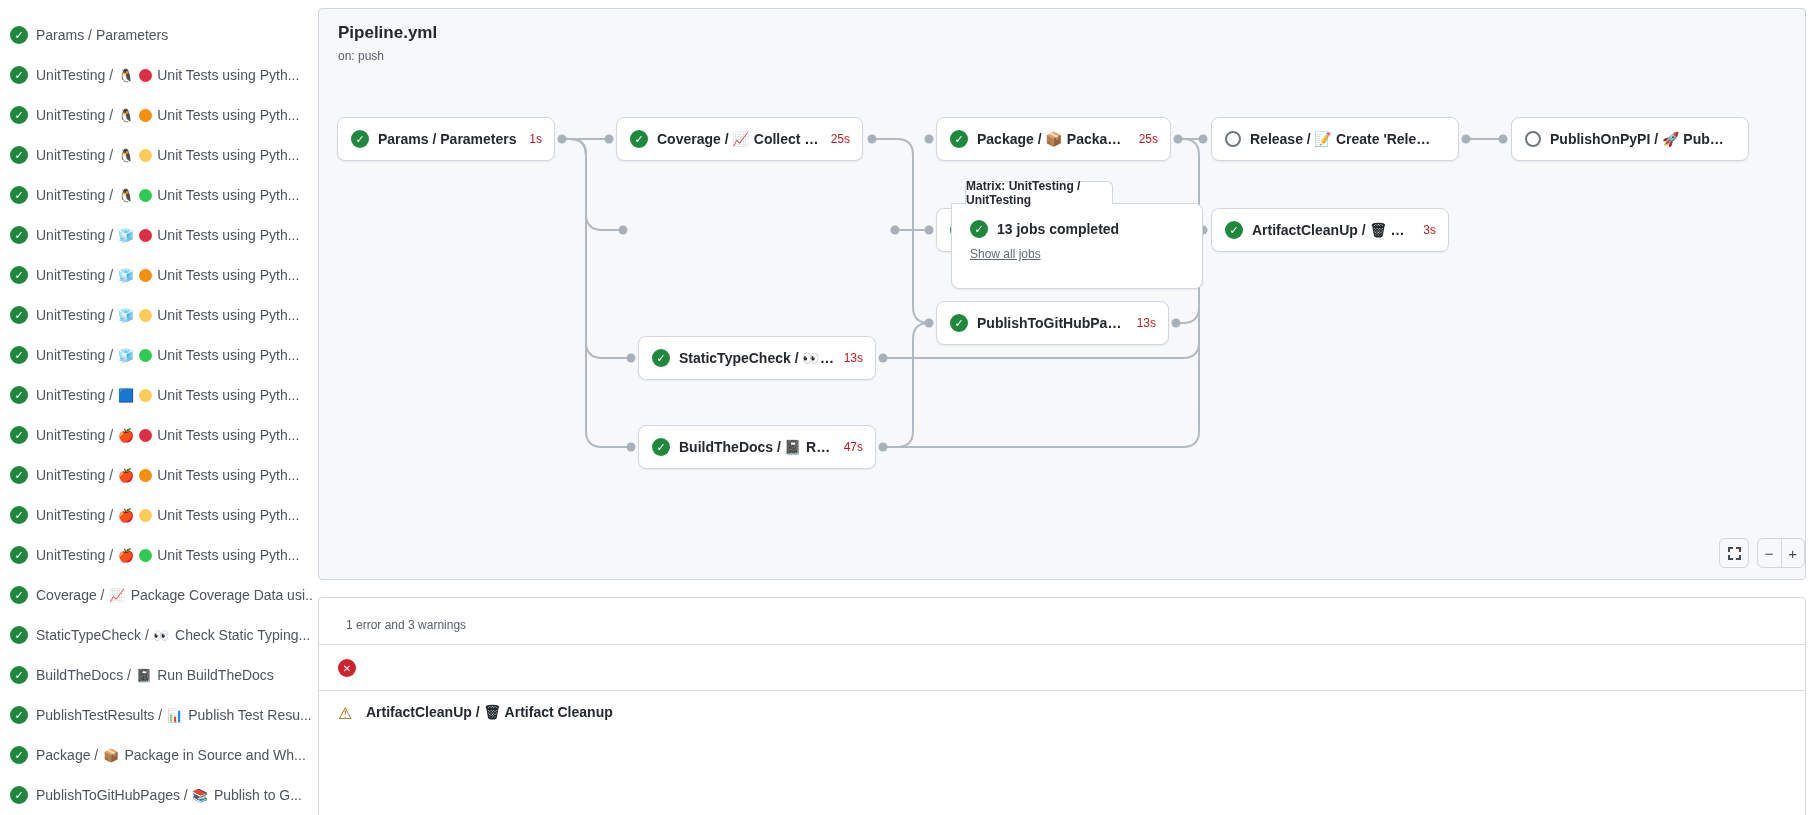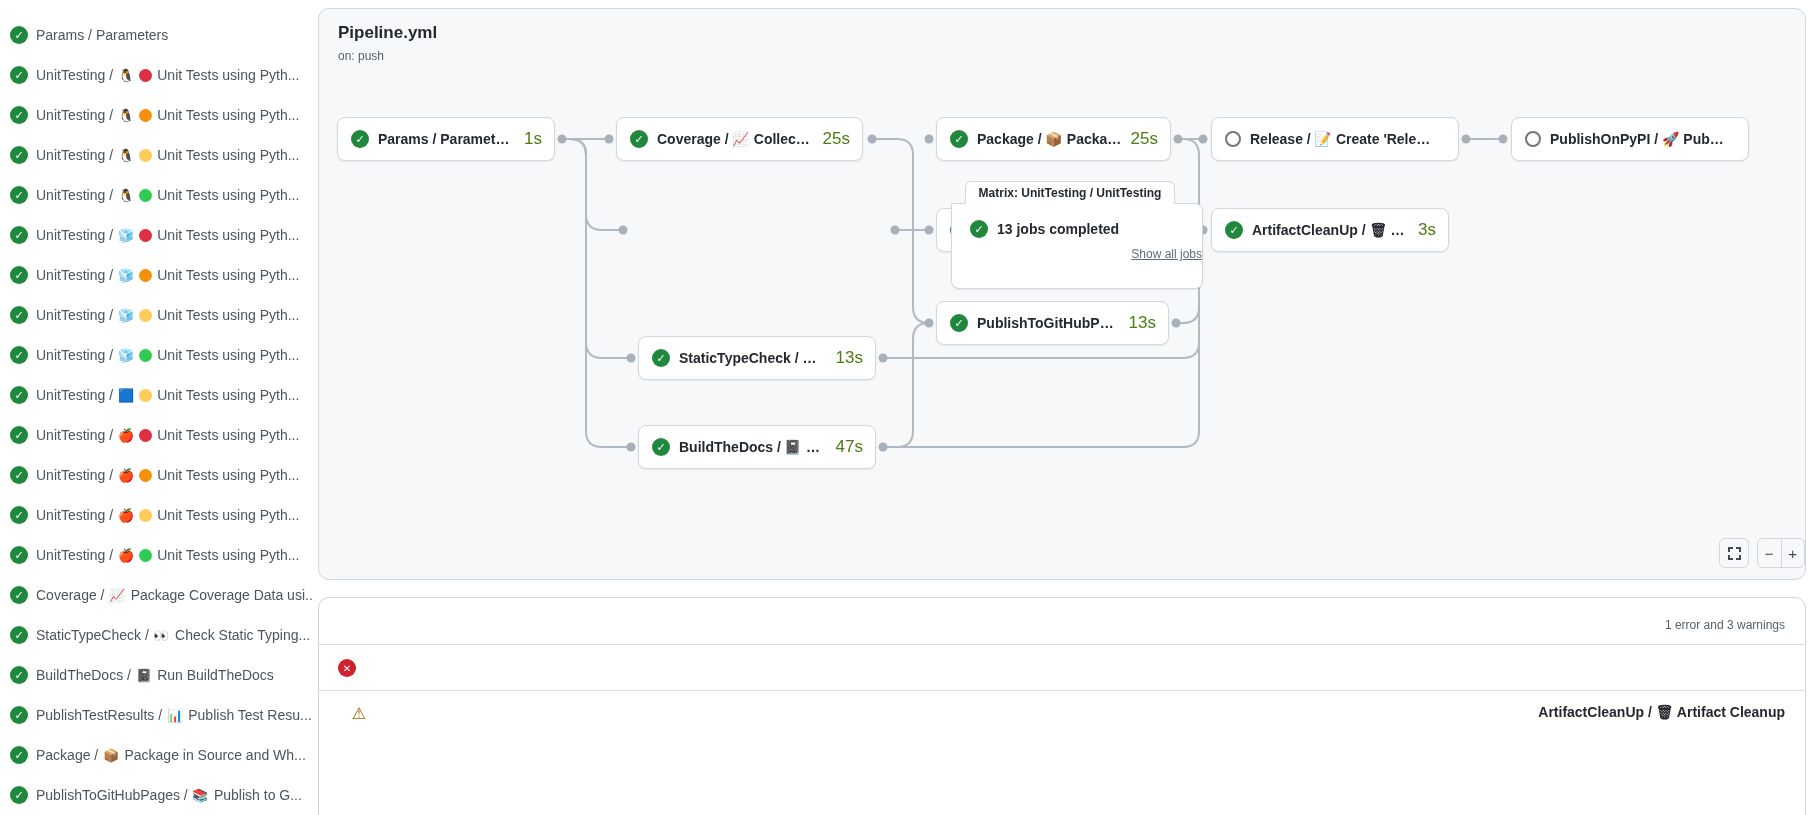--- a/index.html
+++ b/index.html
@@ -13,44 +13,44 @@
     padding:0 4px 0 10px; cursor:pointer; white-space:nowrap; overflow:hidden; }
   .side-row .lbl { font-size:14px; color:#4d545c; display:flex; align-items:center; gap:5px;
     white-space:nowrap; overflow:hidden; }
   .chk { flex:0 0 18px; width:18px; height:18px; border-radius:50%; background:#1f883d;
     color:#fff; font-size:11px; font-weight:bold; display:inline-flex;
     align-items:center; justify-content:center; }
   .pydot { width:13px; height:13px; border-radius:50%; display:inline-block; flex:0 0 13px; }
   .emoji { font-size:13px; line-height:1; }
 
   
-  .card { position:absolute; background:#f6f8fa; border:1px solid #d0d7de; border-radius:11px;text-align:right; }
+  .card { position:absolute; background:#f6f8fa; border:1px solid #d0d7de; border-radius:4px; }
   .graph-card { left:318px; top:8px; width:1488px; height:572px; overflow:hidden; }
   .anno-card  { left:318px; top:597px; width:1488px; height:240px; background:#fff; overflow:hidden; }
 
   .graph-title { position:absolute; left:19px; top:14px; font-size:17px; font-weight:700; }
   .graph-sub   { position:absolute; left:19px; top:40px; font-size:12px; color:#57606a; }
 
   svg.edges { position:absolute; left:0; top:0; }
   .edge { fill:none; stroke:#b1bac2; stroke-width:2; }
   .cdot { fill:#a8b1ba; }
 
   
   .node { position:absolute; height:44px; background:#fff; border:1px solid #d0d7de;
     border-radius:8px; box-shadow:0 1px 2px rgba(31,35,40,.07); display:flex;
     align-items:center; gap:9px; padding:0 12px 0 13px; cursor:pointer; }
   .node .nlabel { font-size:14px; font-weight:600; white-space:nowrap; overflow:hidden;
     text-overflow:ellipsis; flex:1; }
-  .node .dur { font-size:17px; color:#4d7c0f; font-weight:400; flex:0 0 auto; }
+  .node .dur { font-size:12px; color:#b91c1c; font-weight:400; flex:0 0 auto; }
   .node .ring { display:none; width:16px; height:16px; border:2px solid #6e7781;
     border-radius:50%; flex:0 0 16px; }
   .node.skipped .ring { display:inline-block; }
 
   
-  .matrix-tab { position:absolute; left:646px; top:172px; width:210px; height:23px;
+  .matrix-tab { position:absolute; left:646px; top:172px; width:148px; height:23px;
     background:#fff; border:1px solid #d0d7de; border-bottom:none;
     border-radius:6px 6px 0 0; font-size:12px; font-weight:600;
     display:flex; align-items:center; justify-content:center; z-index:2; }
   .matrix-body { position:absolute; left:632px; top:194px; width:252px; height:86px;
     background:#fff; border:1px solid #d0d7de; border-radius:0 8px 8px 8px;
     box-shadow:0 1px 2px rgba(31,35,40,.07); padding:16px 0 0 18px; z-index:1; }
   .matrix-row { display:flex; align-items:center; gap:9px; font-size:14px; font-weight:600; }
   .show-jobs { display:inline-block; margin-top:9px; font-size:12px; color:#636c76; cursor:pointer;text-decoration:underline; }
 
   

